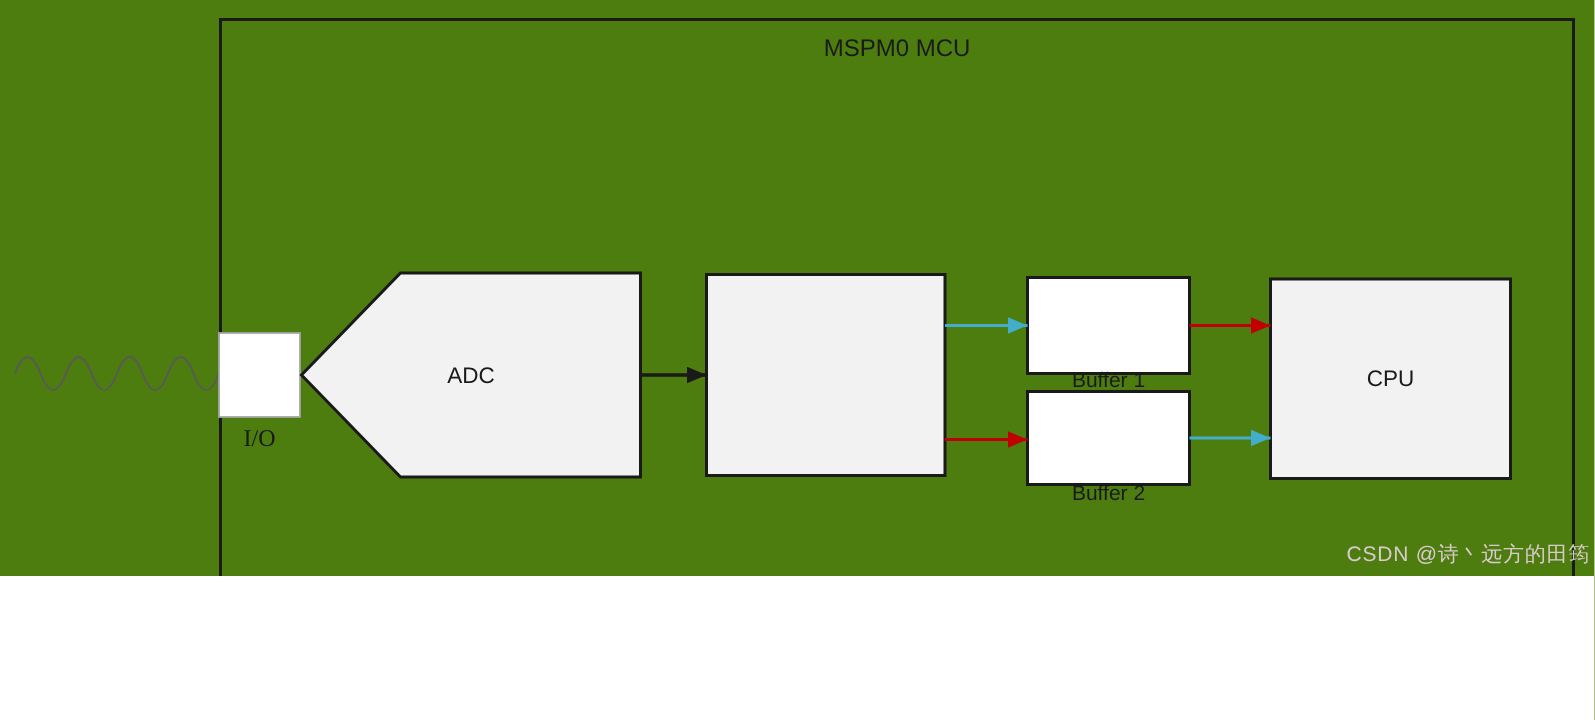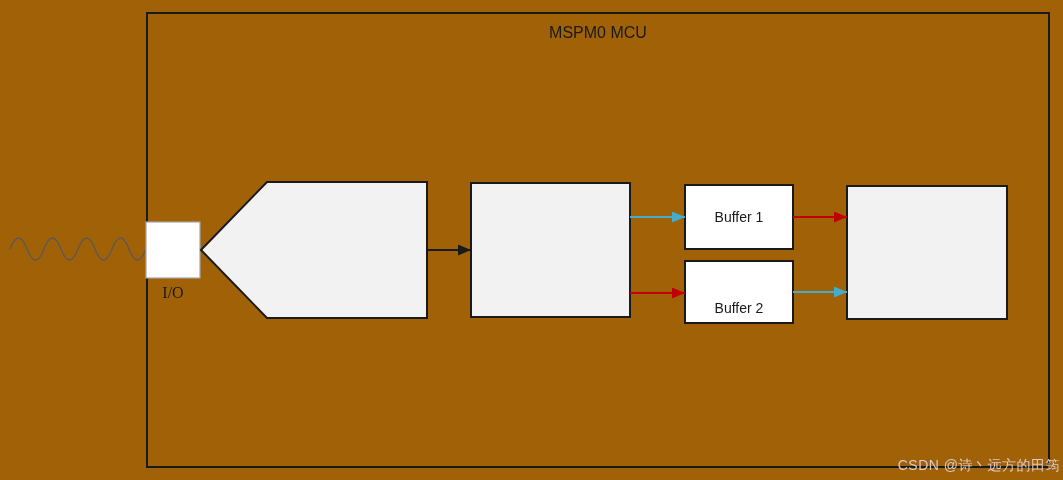--- a/index.html
+++ b/index.html
@@ -2,22 +2,22 @@
 <html style="--block-fill: #f2f2f2; --block-border: #1a1a1a; --io-border: #a6a6a6; --wave: #595959; --arrow-black: #1a1a1a; --arrow-red: #c00000; --arrow-cyan: #42aecc; --watermark: #d9cbcb;"><head>
 <meta charset="utf-8">
 <style>
   * { margin: 0; padding: 0; box-sizing: border-box; }
   html, body { background: #ffffff; }
   body { font-family: "Liberation Sans", sans-serif; }
 
   .canvas {
     position: relative;
     width: 1063px;
-    height: 480px;
-    background: #a16207;
+    height: 384px;
+    background: #4d7c0f;
     overflow: hidden;
   }
   .canvas svg { position: absolute; left: 0; top: 0; }
 
   .shape-outer  { fill: none; stroke: var(--block-border, #1a1a1a); stroke-width: 2; }
   .shape-block  { fill: var(--block-fill, #f2f2f2); stroke: var(--block-border, #1a1a1a); stroke-width: 2; }
   .shape-buffer { fill: #ffffff; stroke: var(--block-border, #1a1a1a); stroke-width: 2; }
   .shape-io     { fill: #ffffff; stroke: var(--io-border, #a6a6a6); stroke-width: 1.2; }
   .wave         { fill: none; stroke: var(--wave, #595959); stroke-width: 1.3; }
 
@@ -32,21 +32,21 @@
     position: absolute;
     display: flex;
     align-items: center;
     justify-content: center;
     color: #1a1a1a;
     font-size: 15px;
     white-space: nowrap;
     pointer-events: none;
   }
   .title { font-size: 16px; }
-  .buffer-label { font-size: 14px; }
+  .buffer-label { font-size: 14px; margin-top: 36px; }
 
   .watermark {
     position: absolute;
     right: 3px;
     bottom: 5px;
     font-size: 14px;
     letter-spacing: 0.5px;
     color: var(--watermark, #d9cbcb);
     background: transparent;
   }
@@ -87,23 +87,25 @@
 
     <line class="arrow-black" x1="427" y1="250" x2="471" y2="250" marker-end="url(#mh-black)"></line>
     <line class="arrow-cyan" x1="630" y1="217" x2="685" y2="217" marker-end="url(#mh-cyan)"></line>
     <line class="arrow-red" x1="630" y1="293" x2="685" y2="293" marker-end="url(#mh-red)"></line>
     <line class="arrow-red" x1="793" y1="217" x2="847" y2="217" marker-end="url(#mh-red)"></line>
     <line class="arrow-cyan" x1="793" y1="292" x2="847" y2="292" marker-end="url(#mh-cyan)"></line>
   </svg>
 
   <div class="label title" style="left:147px; top:20px; width:902px; height:26px;">MSPM0 MCU</div>
 
+  <div class="label" style="left:201px; top:182px; width:226px; height:136px;">ADC</div>
 
 
   <div class="label buffer-label" style="left:685px; top:185px; width:108px; height:64px;">Buffer 1</div>
 
-  <div class="label buffer-label" style="left:685px; top:277px; width:108px; height:62px;">Buffer 2</div>
+  <div class="label buffer-label" style="left:685px; top:261px; width:108px; height:62px;">Buffer 2</div>
 
+  <div class="label" style="left:847px; top:186px; width:160px; height:133px;">CPU</div>
 
   <div class="label" style="left:144px; top:281px; width:58px; height:24px; font-size:16px;font-family:Liberation Serif, serif;">I/O</div>
 
   <div class="watermark">CSDN @诗丶远方的田筠</div>
 </div>
 
 </body></html>

